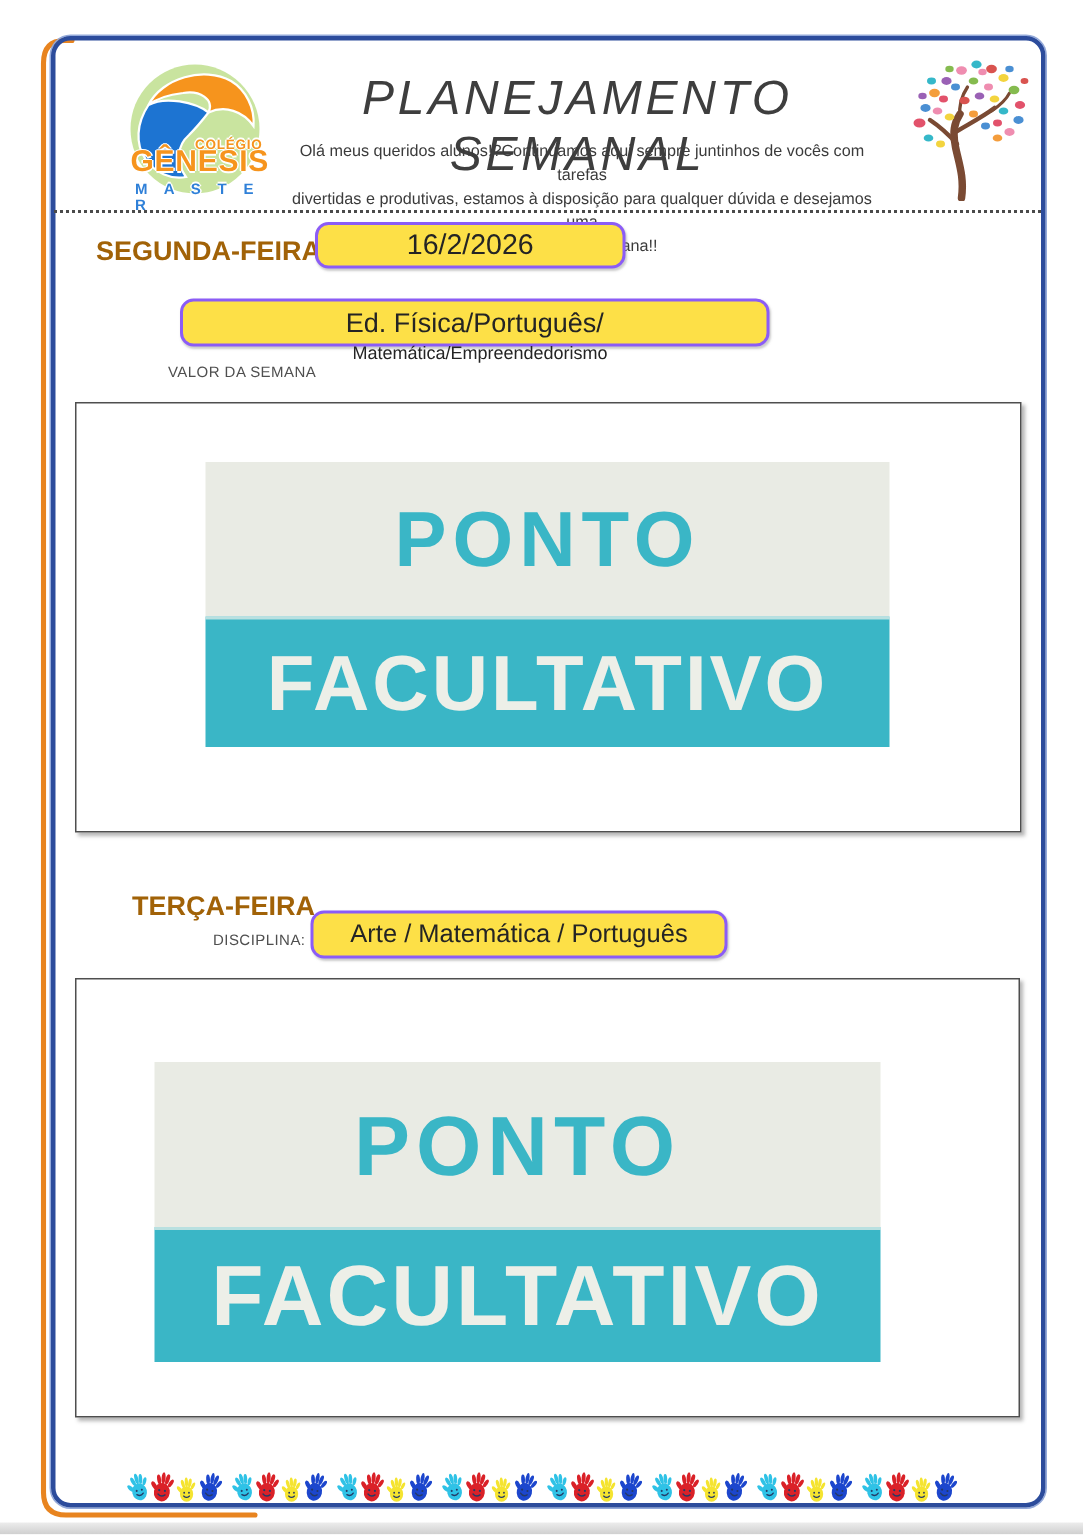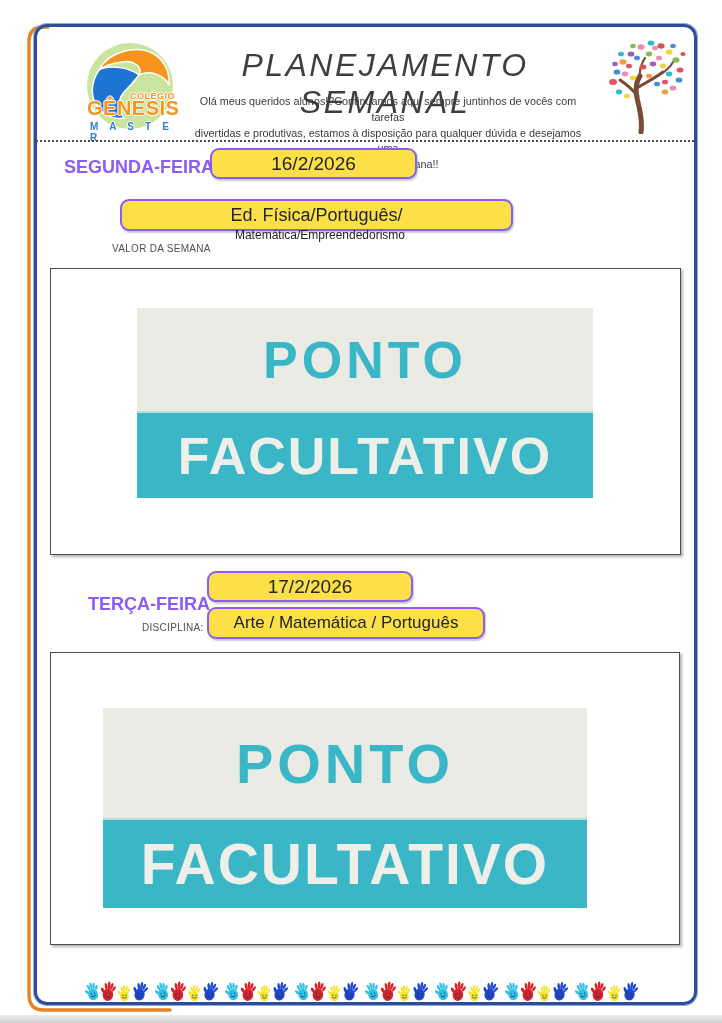--- a/index.html
+++ b/index.html
@@ -28,21 +28,21 @@
         text-shadow:1px 0 #fff,-1px 0 #fff,0 1px #fff,0 -1px #fff;}
   .title{position:absolute;left:152px;top:47px;width:466px;text-align:center;
         font-size:32px;font-weight:400;letter-spacing:2.5px;color:#3e3e3e;z-index:3;font-style:italic;}
   .message{position:absolute;left:190px;top:94px;width:396px;text-align:center;
         font-size:10.8px;line-height:15.8px;color:#3b3b3b;z-index:3;}
   .tree{position:absolute;left:603px;top:34px;width:86px;height:100px;z-index:3;}
   .dotted{position:absolute;left:36px;top:137px;width:658px;height:3px;
         border-bottom:2.5px dotted #4a4a4a;z-index:3;}
 
   
-  .day-label{position:absolute;font-size:18px;font-weight:bold;color:#8b5cf6;z-index:3;}
+  .day-label{position:absolute;font-size:18px;font-weight:bold;color:#a16207;z-index:3;}
   .monday-label{left:64px;top:157px;}
   .tuesday-label{left:88px;top:594px;}
   .field-box{position:absolute;border:2px solid #8b5cf6;border-radius:9px;background:#fde047;
         display:flex;align-items:center;justify-content:center;color:#242424;z-index:3;
         box-shadow:1px 1.5px 1.5px rgba(110,110,110,.35);box-sizing:border-box;}
   .date-box-1{left:210px;top:148px;width:207px;height:31px;font-size:19px;}
   .subject-box-1{left:120px;top:199px;width:393px;height:32px;font-size:18px;}
   .subject-overflow{position:absolute;left:150px;top:228px;width:340px;text-align:center;
         font-size:12px;color:#242424;z-index:4;}
   .small-label{position:absolute;font-size:10px;color:#4f4f4f;letter-spacing:.3px;z-index:3;}
@@ -166,23 +166,20 @@
   <div class="small-label valor">VALOR DA SEMANA</div>
 
   <div class="content-box box1">
     <div class="banner banner1">
       <div class="banner-top">PONTO</div>
       <div class="banner-band">FACULTATIVO</div>
     </div>
   </div>
 
   <div class="day-label tuesday-label">TERÇA-FEIRA</div>
-  <div class="field-box date-box-2">
-    <span>17/2/2026</span>
-  </div>
   <div class="small-label disciplina">DISCIPLINA:</div>
   <div class="field-box subject-box-2">
     <span>Arte / Matemática /  Português</span>
   </div>
 
   <div class="content-box box2">
     <div class="banner banner2">
       <div class="banner-top">PONTO</div>
       <div class="banner-band">FACULTATIVO</div>
     </div>

